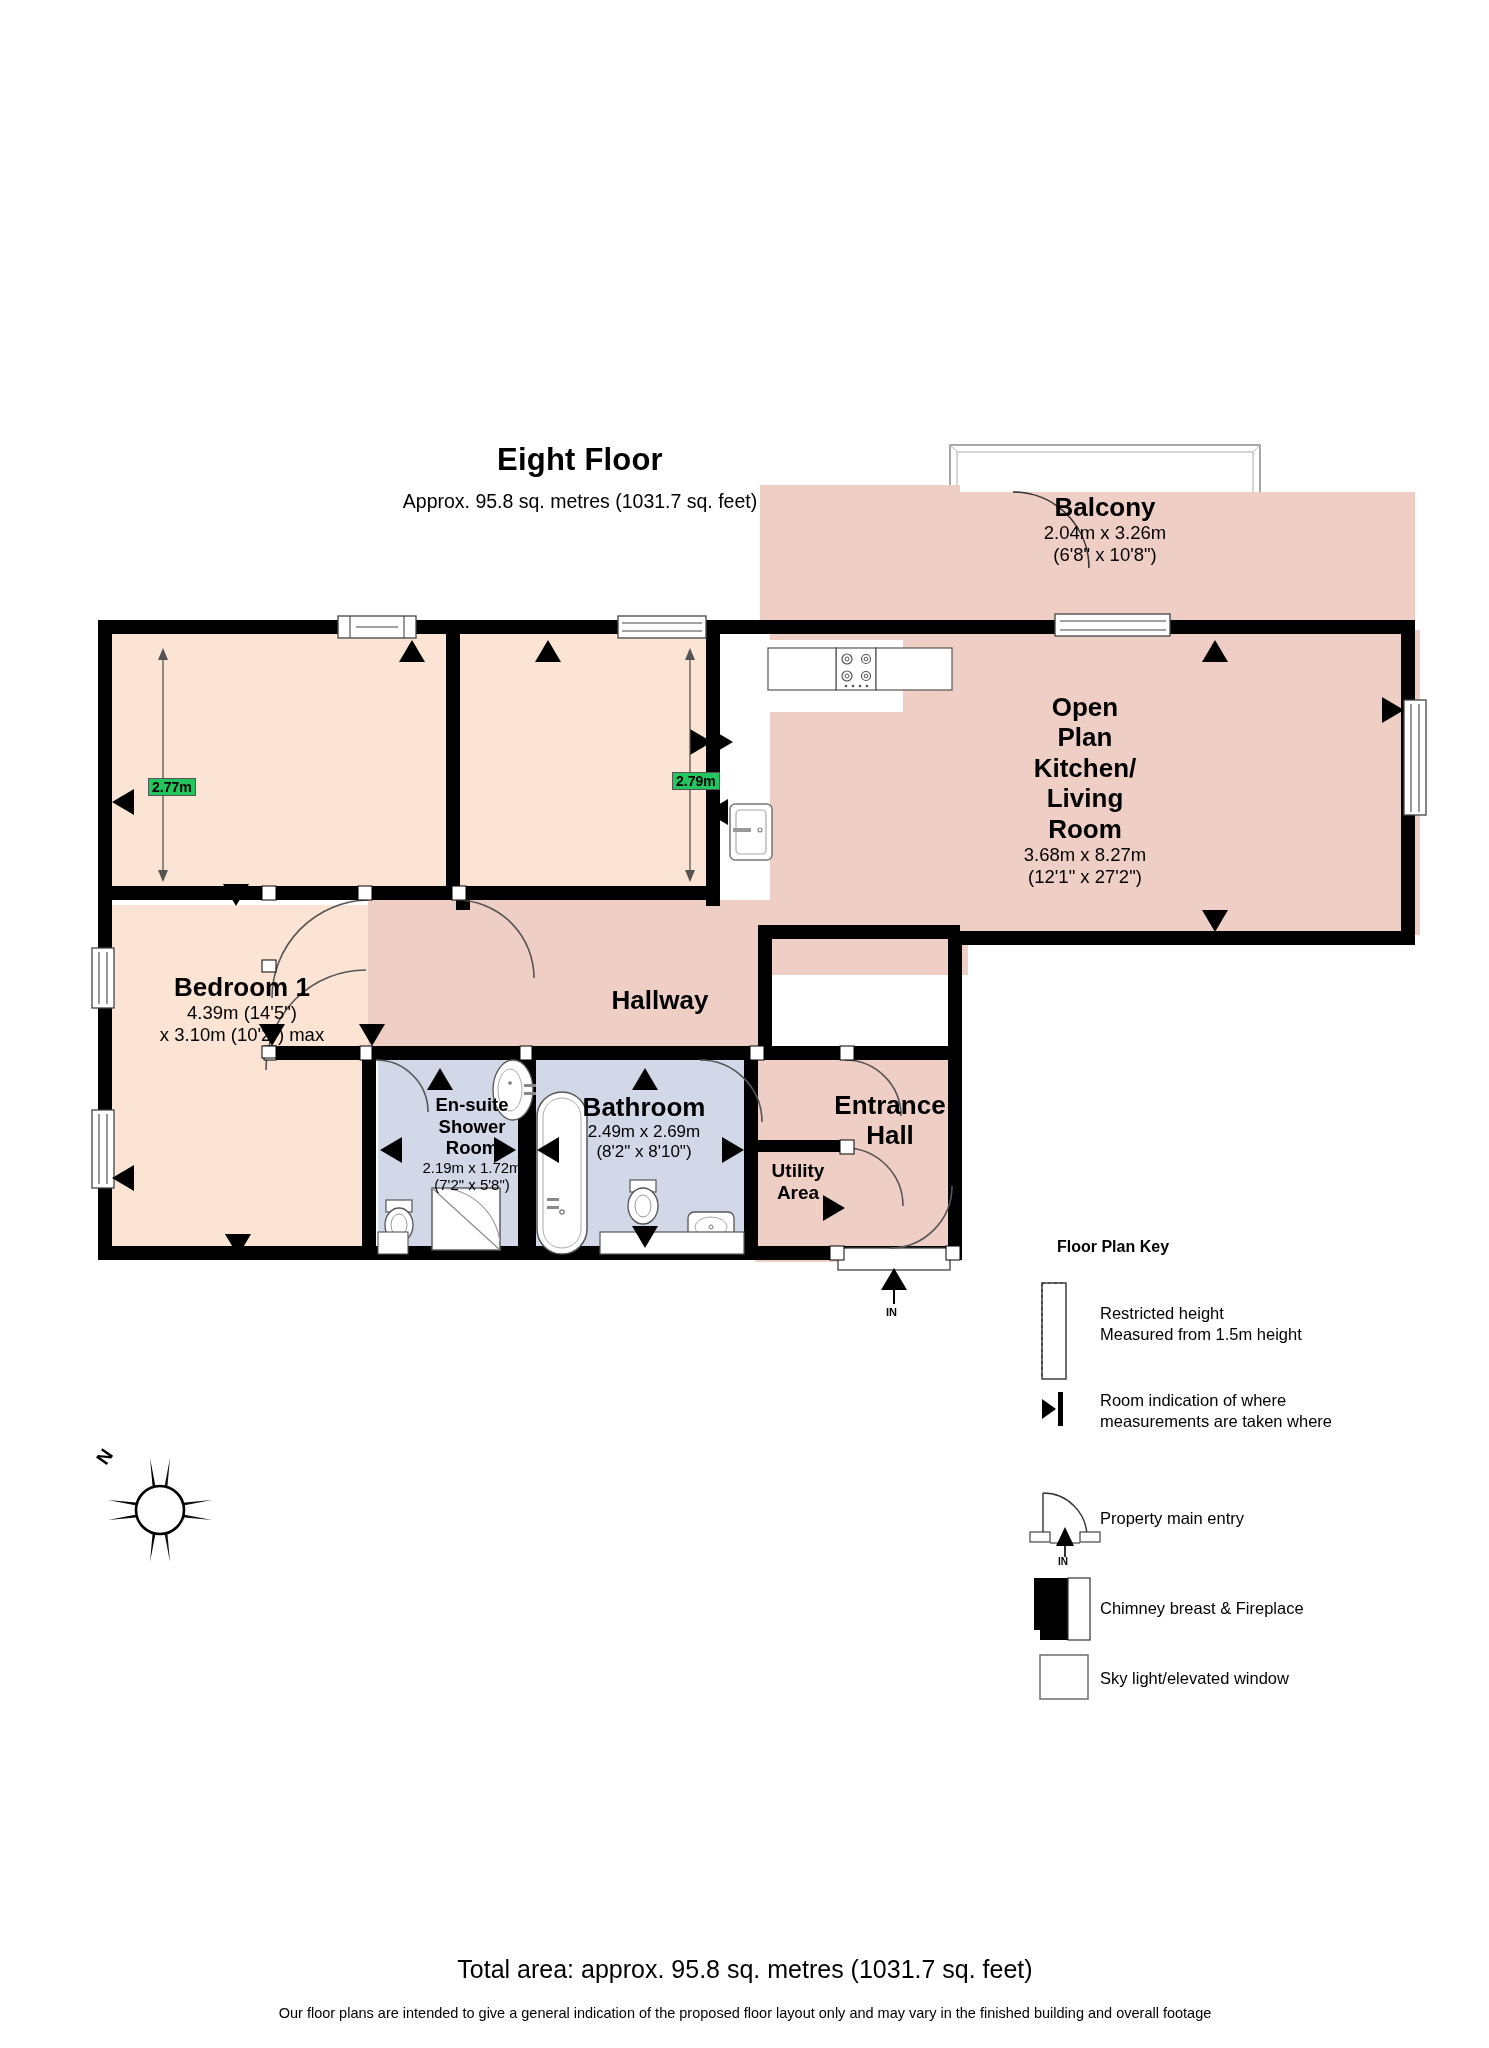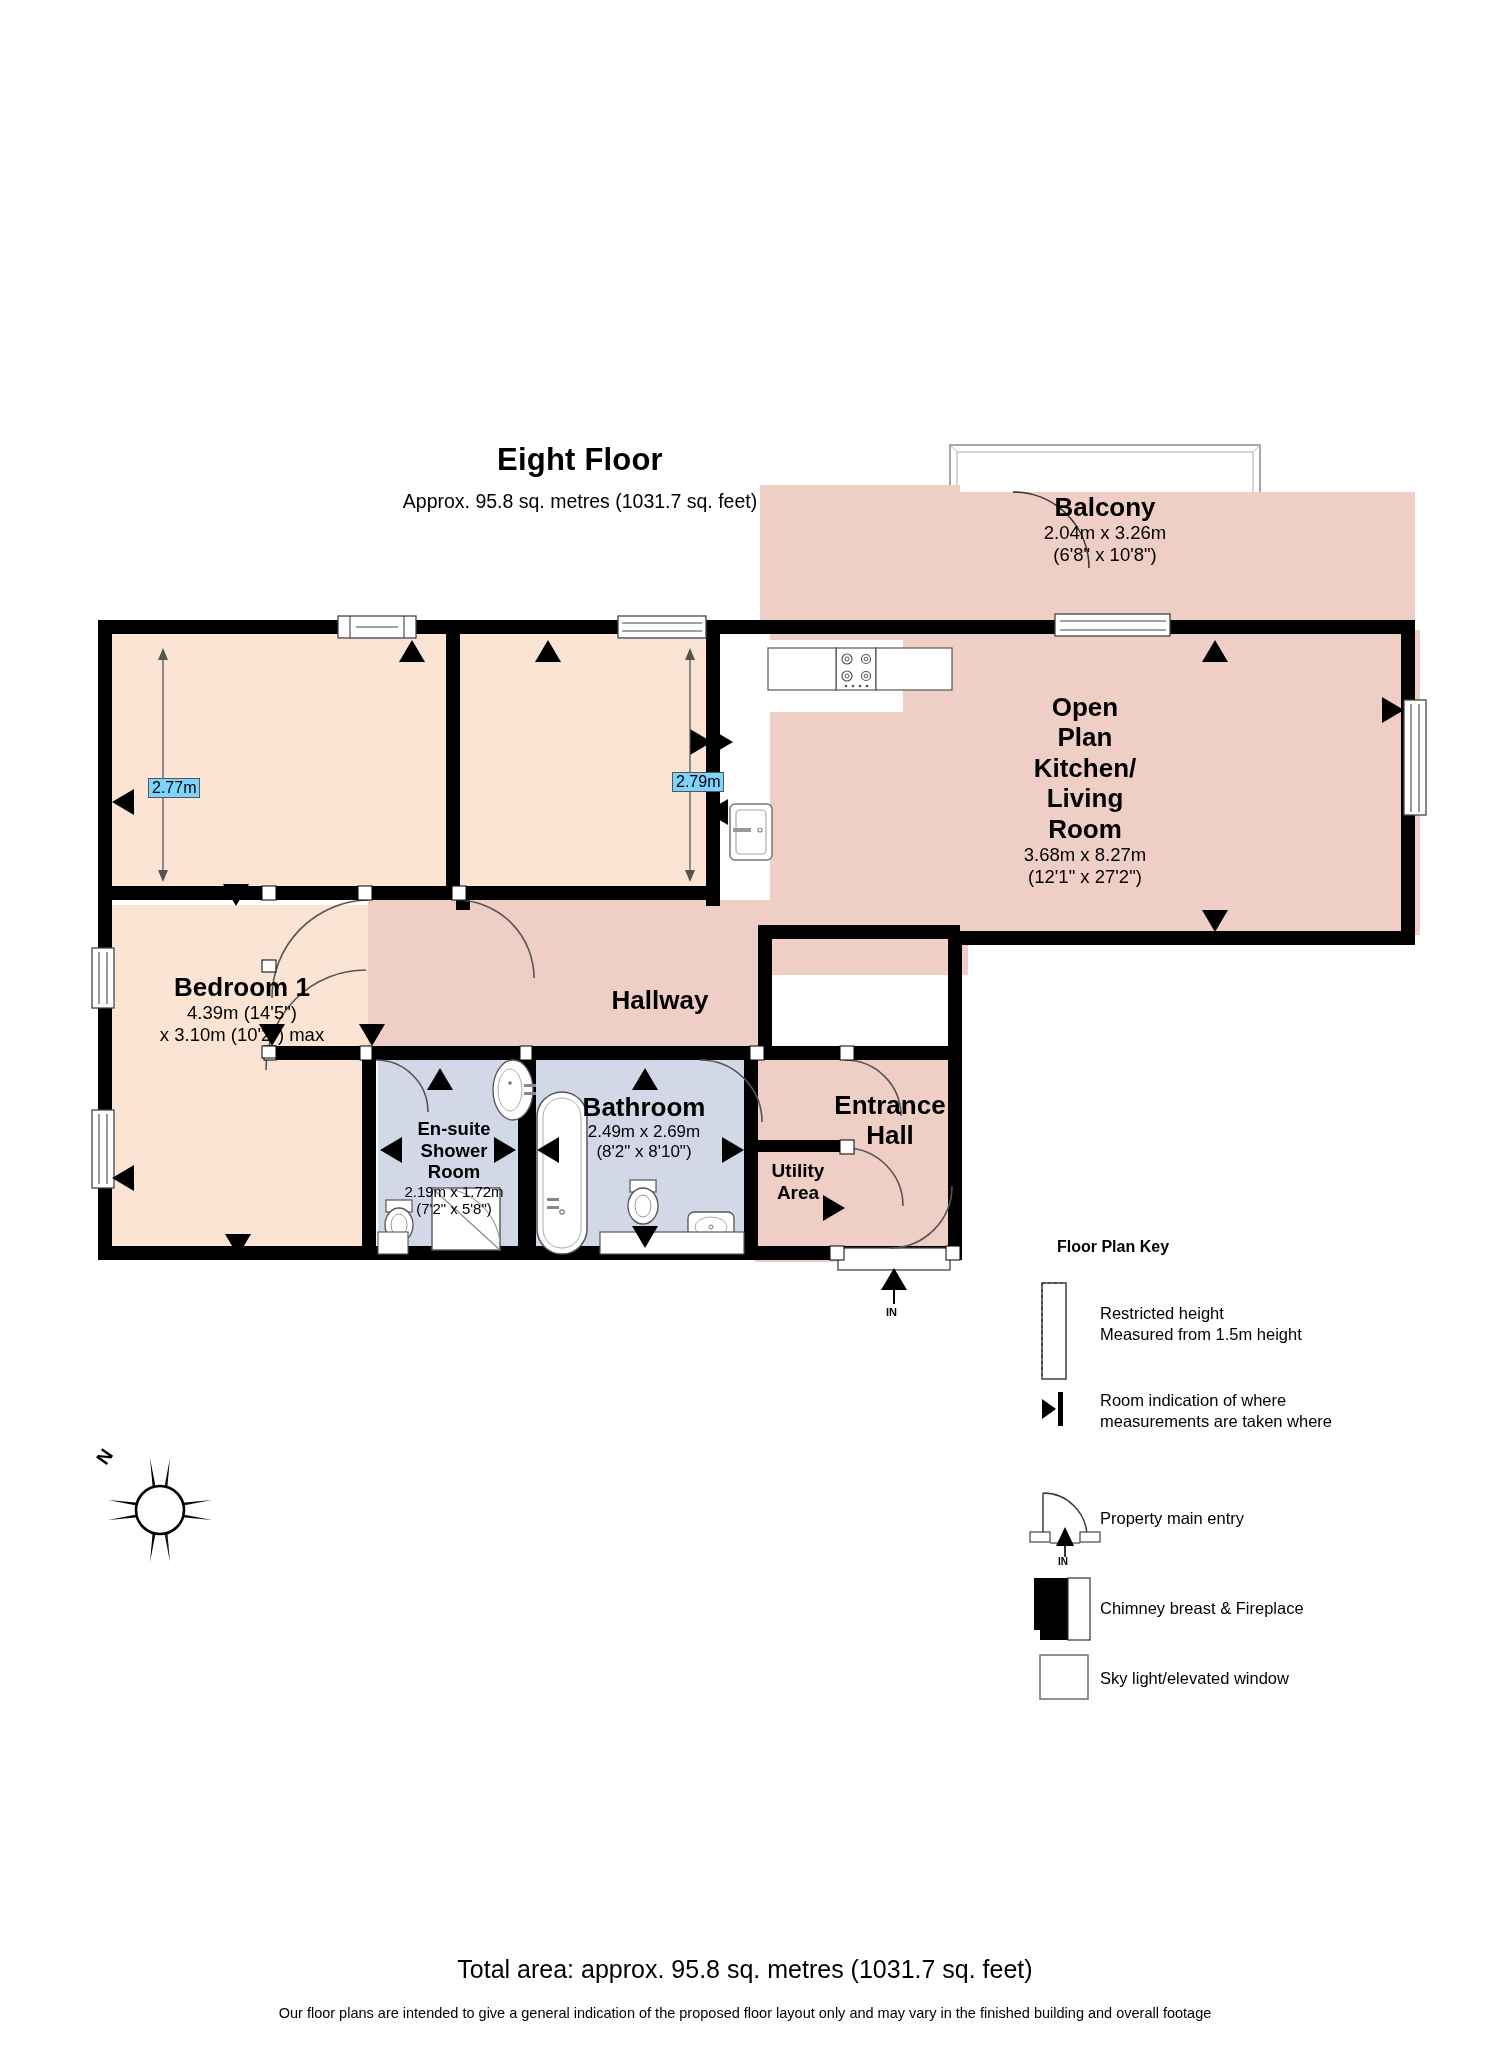--- a/index.html
+++ b/index.html
@@ -16,21 +16,21 @@
   
   .rl{position:absolute;text-align:center;line-height:1.17;}
   .rl .n{font-weight:bold;font-size:26px;display:block;}
   .rl .d{font-size:18.5px;display:block;}
   .rl.small .n{font-size:18.5px;}
   .rl.small .d{font-size:15px;}
   
   #keybox{position:absolute;left:1035px;top:1238px;width:420px;}
   #keytitle{font-weight:bold;font-size:16px;margin-left:22px;}
   .krow{position:absolute;font-size:16.5px;line-height:1.25;}
-  .dimtag{position:absolute;font-size:16px;border:1px solid #555;background:#7dd3fc;padding:1px 3px;line-height:1;}
+  .dimtag{position:absolute;font-size:14px;border:1px solid #555;background:#22c55e;padding:1px 3px;line-height:1;font-weight:bold;}
   .inlbl{position:absolute;font-size:11px;font-weight:bold;}
 </style>
 </head>
 <body>
 
 <div id="stage">
 
   <div class="t" id="title">Eight Floor</div>
   <div class="t" id="subtitle">Approx. 95.8 sq. metres (1031.7 sq. feet)</div>
 
@@ -359,21 +359,21 @@
   <div class="rl" style="left:92px;top:972px;width:300px;">
     <span class="n">Bedroom 1</span>
     <span class="d">4.39m (14'5")</span>
     <span class="d">x 3.10m (10'2") max</span>
   </div>
 
   <div class="rl" style="left:560px;top:985px;width:200px;">
     <span class="n">Hallway</span>
   </div>
 
-  <div class="rl small" style="left:380px;top:1094px;width:148px;margin-top:24px;">
+  <div class="rl small" style="left:398px;top:1094px;width:148px;">
     <span class="n" style="white-space:pre-line;">En-suite
 Shower
 Room</span>
     <span class="d">2.19m x 1.72m</span>
     <span class="d">(7'2" x 5'8")</span>
   </div>
 
   <div class="rl" style="left:544px;top:1092px;width:200px;">
     <span class="n">Bathroom</span>
     <span class="d" style="font-size:17px;">2.49m x 2.69m</span>

